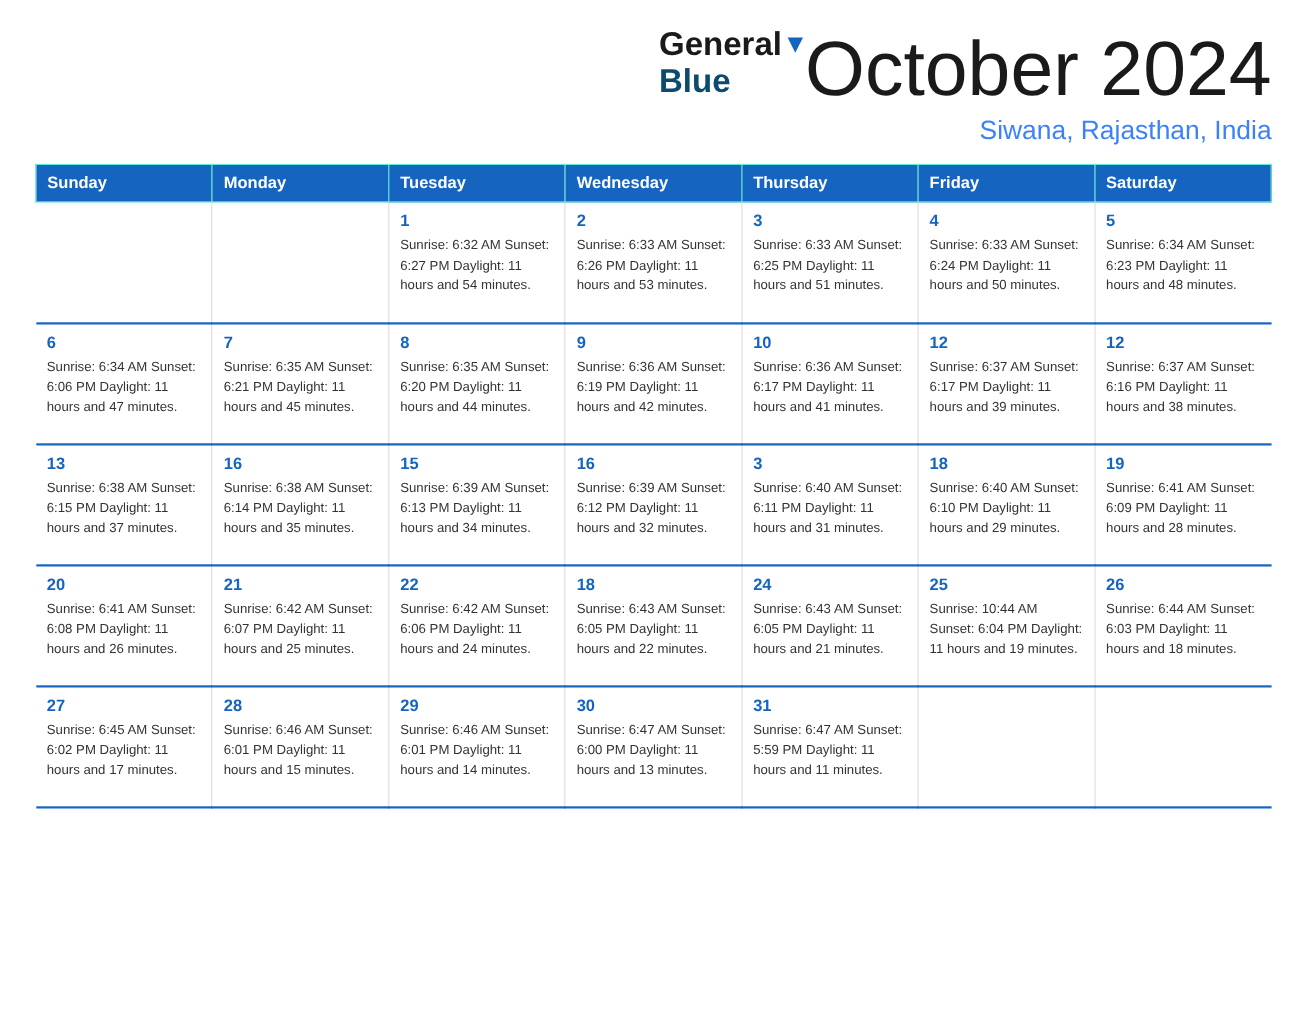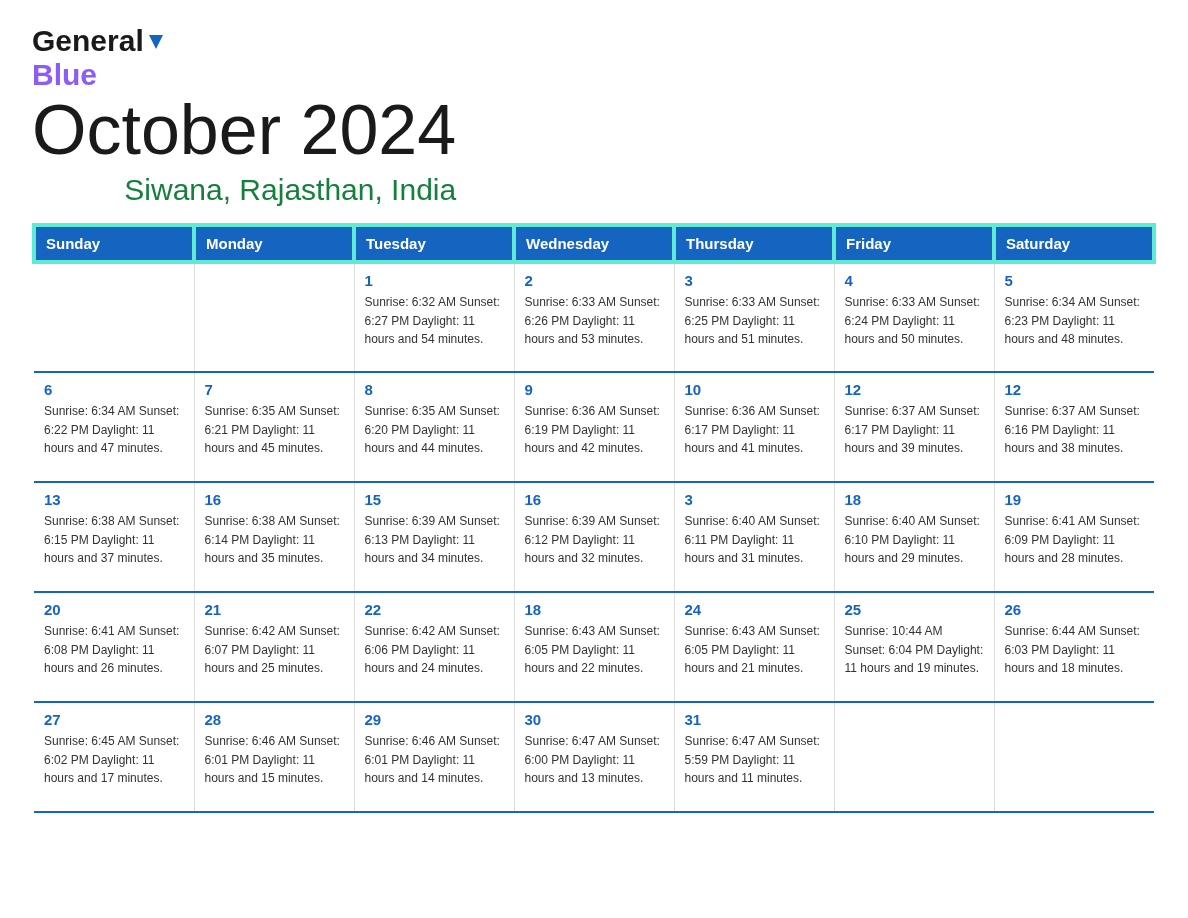--- a/index.html
+++ b/index.html
@@ -6,59 +6,58 @@
     body {
       font-family: Arial, sans-serif;
       background: #fff;
       color: #333;
       padding: 24px 32px;
       width: 1188px;
       min-height: 918px;
     }
     .header {
       display: flex;
-      justify-content: space-between;
+      justify-content: flex-end;
       align-items: flex-start;
       margin-bottom: 16px;
-      flex-direction: column;
     }
     .logo {
       display: flex;
       flex-direction: column;
       align-items: flex-start;
     }
     .title-block {
       text-align: right;
     }
     .month-title {
       font-size: 70px;
       font-weight: normal;
       color: #1a1a1a;
       line-height: 1.1;
     }
     .location-title {
-      font-size: 30px;
-      color: #15803d;
+      font-size: 24px;
+      color: #3b82f6;
       margin-top: 4px;
     }
     table {
       width: 100%;
       border-collapse: collapse;
       table-layout: fixed;
     }
     thead tr {
       background-color: #1565c0;
     }
     thead th {
       color: #fff;
       font-size: 15px;
       font-weight: bold;
       padding: 8px 10px;
       text-align: left;
-      border: 4px solid #5eead4;
+      border: 1px solid #5eead4;
     }
     tbody tr {
       border-bottom: 2px solid #1565c0;
     }
     tbody td {
       vertical-align: top;
       padding: 8px 10px;
       font-size: 13px;
       color: #333;
       border-right: 1px solid #ddd;
@@ -94,21 +93,21 @@
   <div class="logo">
     <div class="logo-row">
       <span style="font-size:30px;font-weight:bold;color:#1a1a1a;font-family:Arial,sans-serif;">General</span>
       <span style="display:inline-block;margin-left:3px;margin-bottom:2px;">
         <svg width="18" height="18" viewBox="0 0 18 18">
             <polygon points="2,2 16,2 9,16" fill="#1565c0"></polygon>
           </svg>
       </span>
     </div>
     <div>
-      <span style="font-size:30px;font-weight:bold;color:#8b5cf6;font-family:Arial,sans-serif;">Blue</span>
+      <span style="font-size:30px;font-weight:bold;color:#0c4a6e;font-family:Arial,sans-serif;">Blue</span>
     </div>
   </div>
   <div class="title-block">
     <div class="month-title">October 2024</div>
     <div class="location-title">Siwana, Rajasthan, India</div>
   </div>
 </div>
 
 <table>
   <thead>
@@ -159,21 +158,21 @@
           <div class="day-info">Sunrise: 6:34 AM
 Sunset: 6:23 PM
 Daylight: 11 hours
 and 48 minutes.</div>
         </td>
       </tr>
       <tr>
         <td>
           <span class="day-num">6</span>
           <div class="day-info">Sunrise: 6:34 AM
-Sunset: 6:22 PM
+Sunset: 6:06 PM
 Daylight: 11 hours
 and 47 minutes.</div>
         </td>
         <td>
           <span class="day-num">7</span>
           <div class="day-info">Sunrise: 6:35 AM
 Sunset: 6:21 PM
 Daylight: 11 hours
 and 45 minutes.</div>
         </td>

